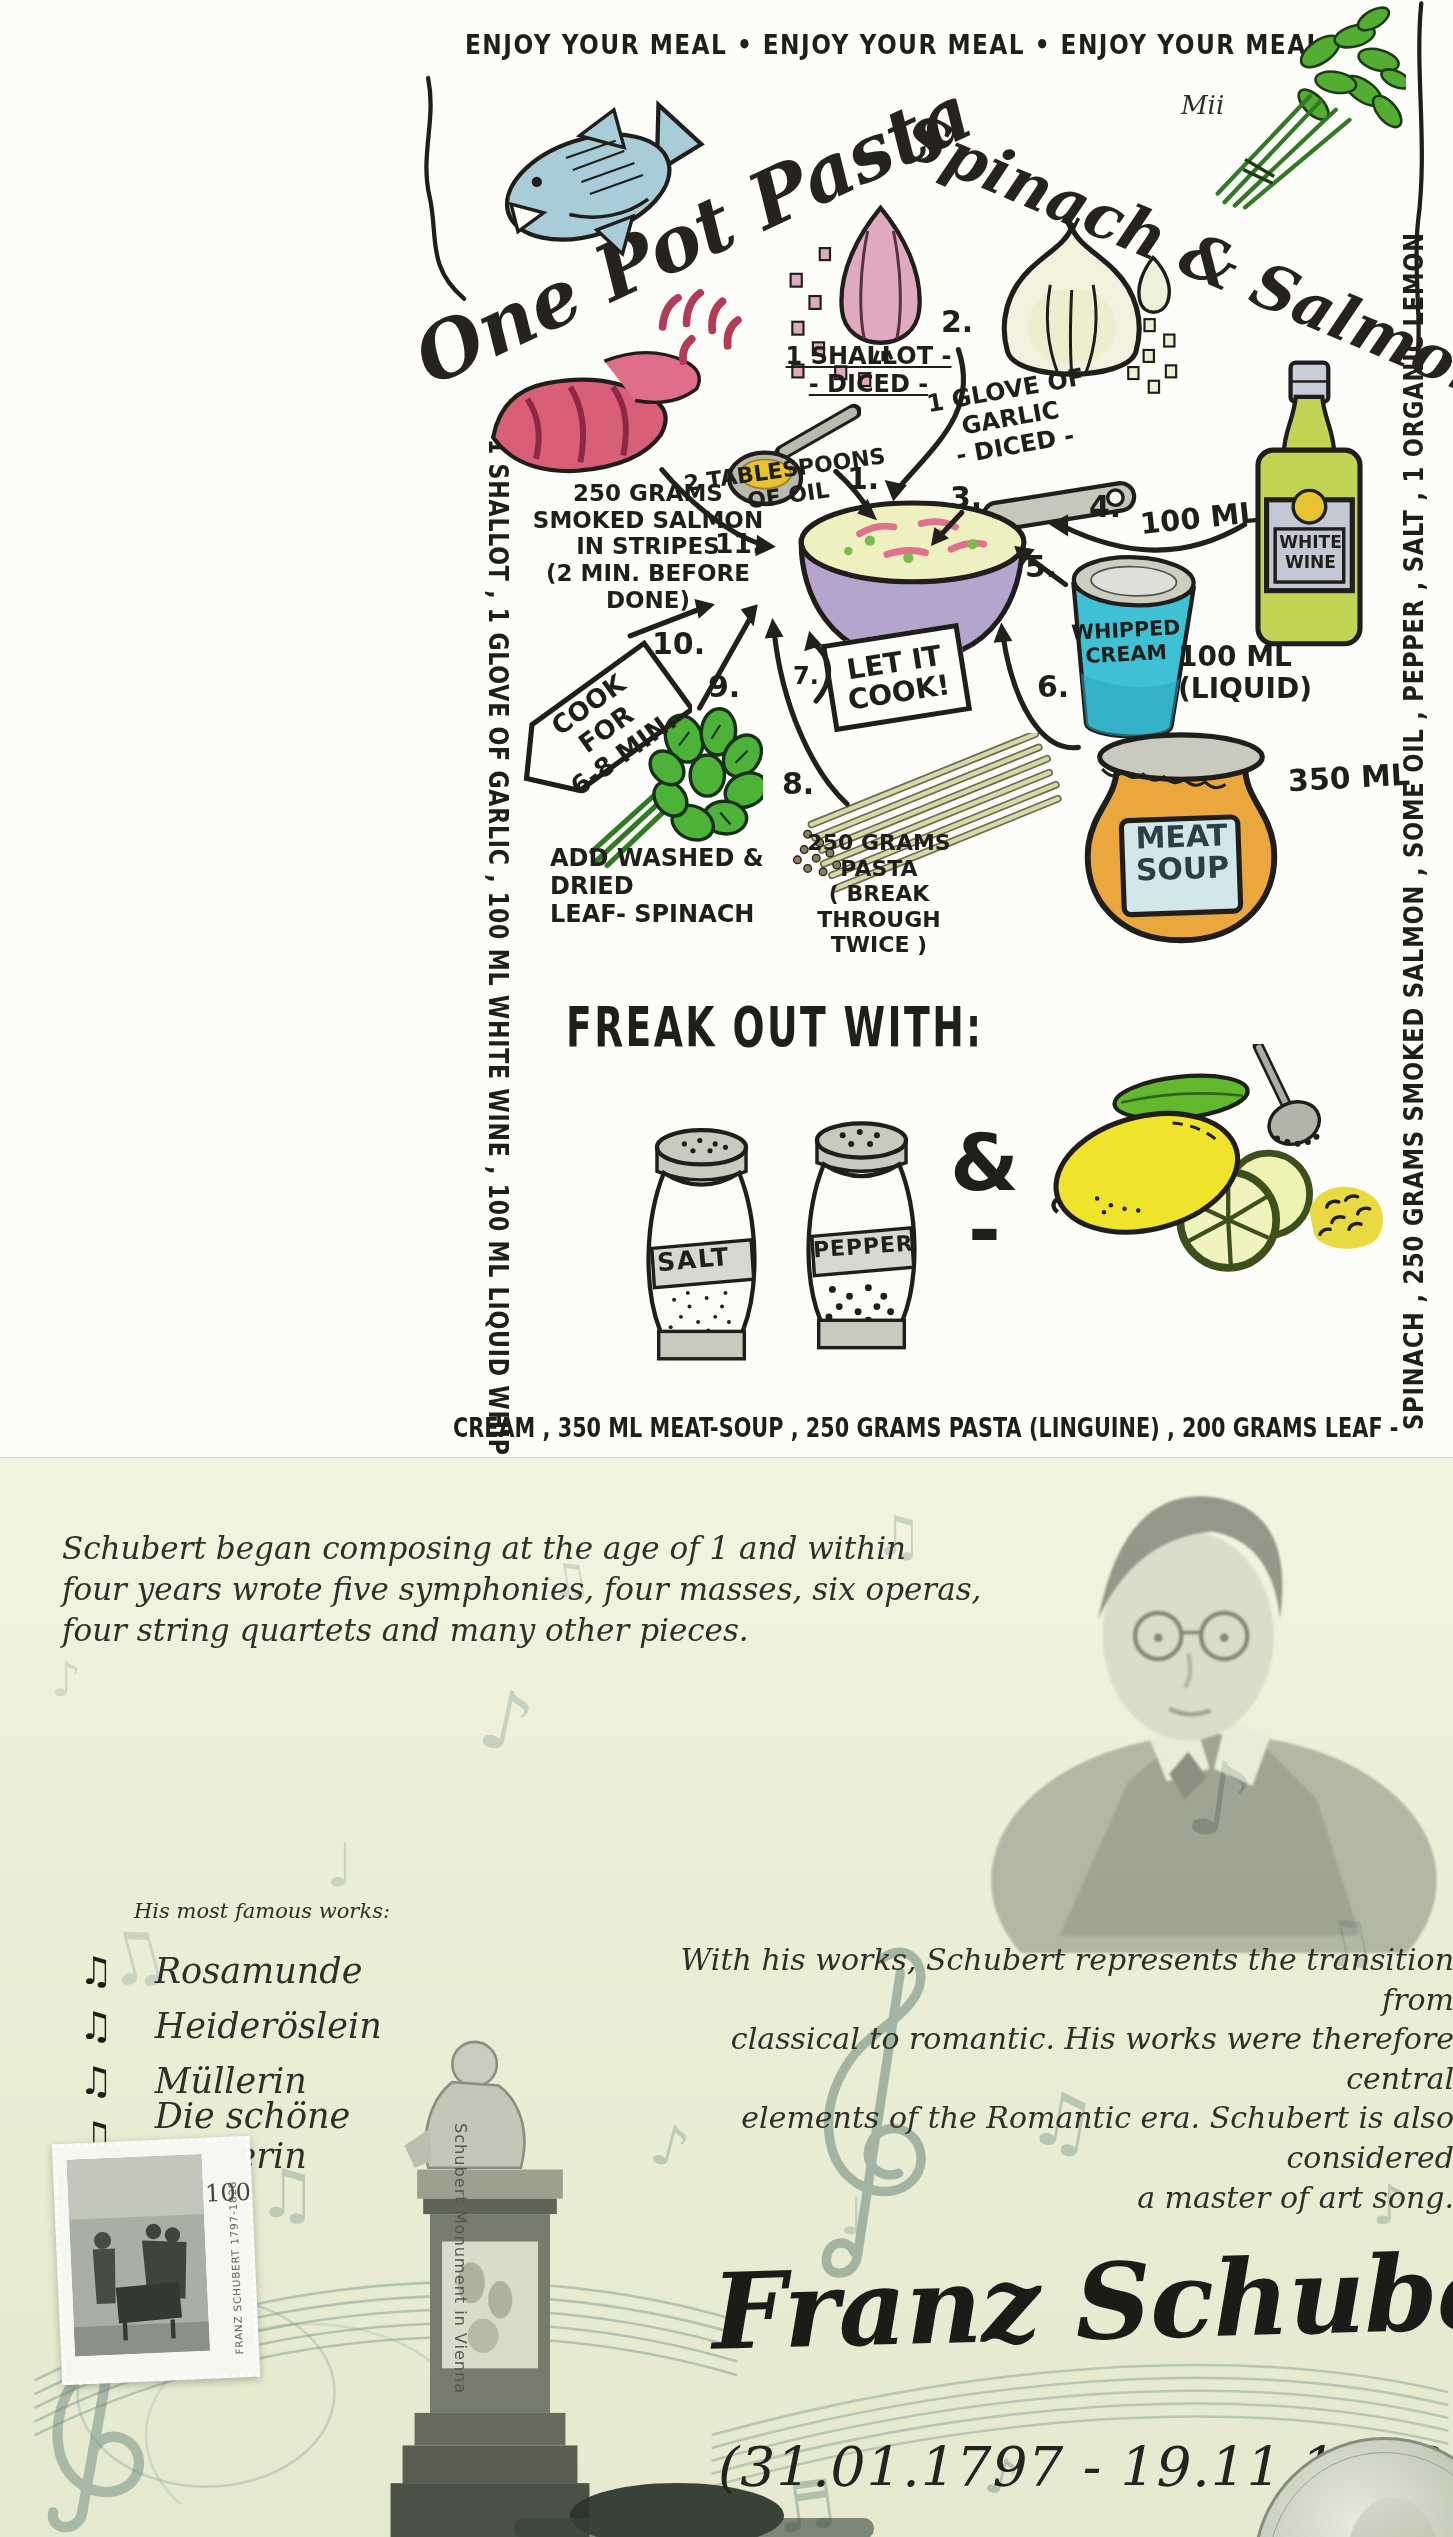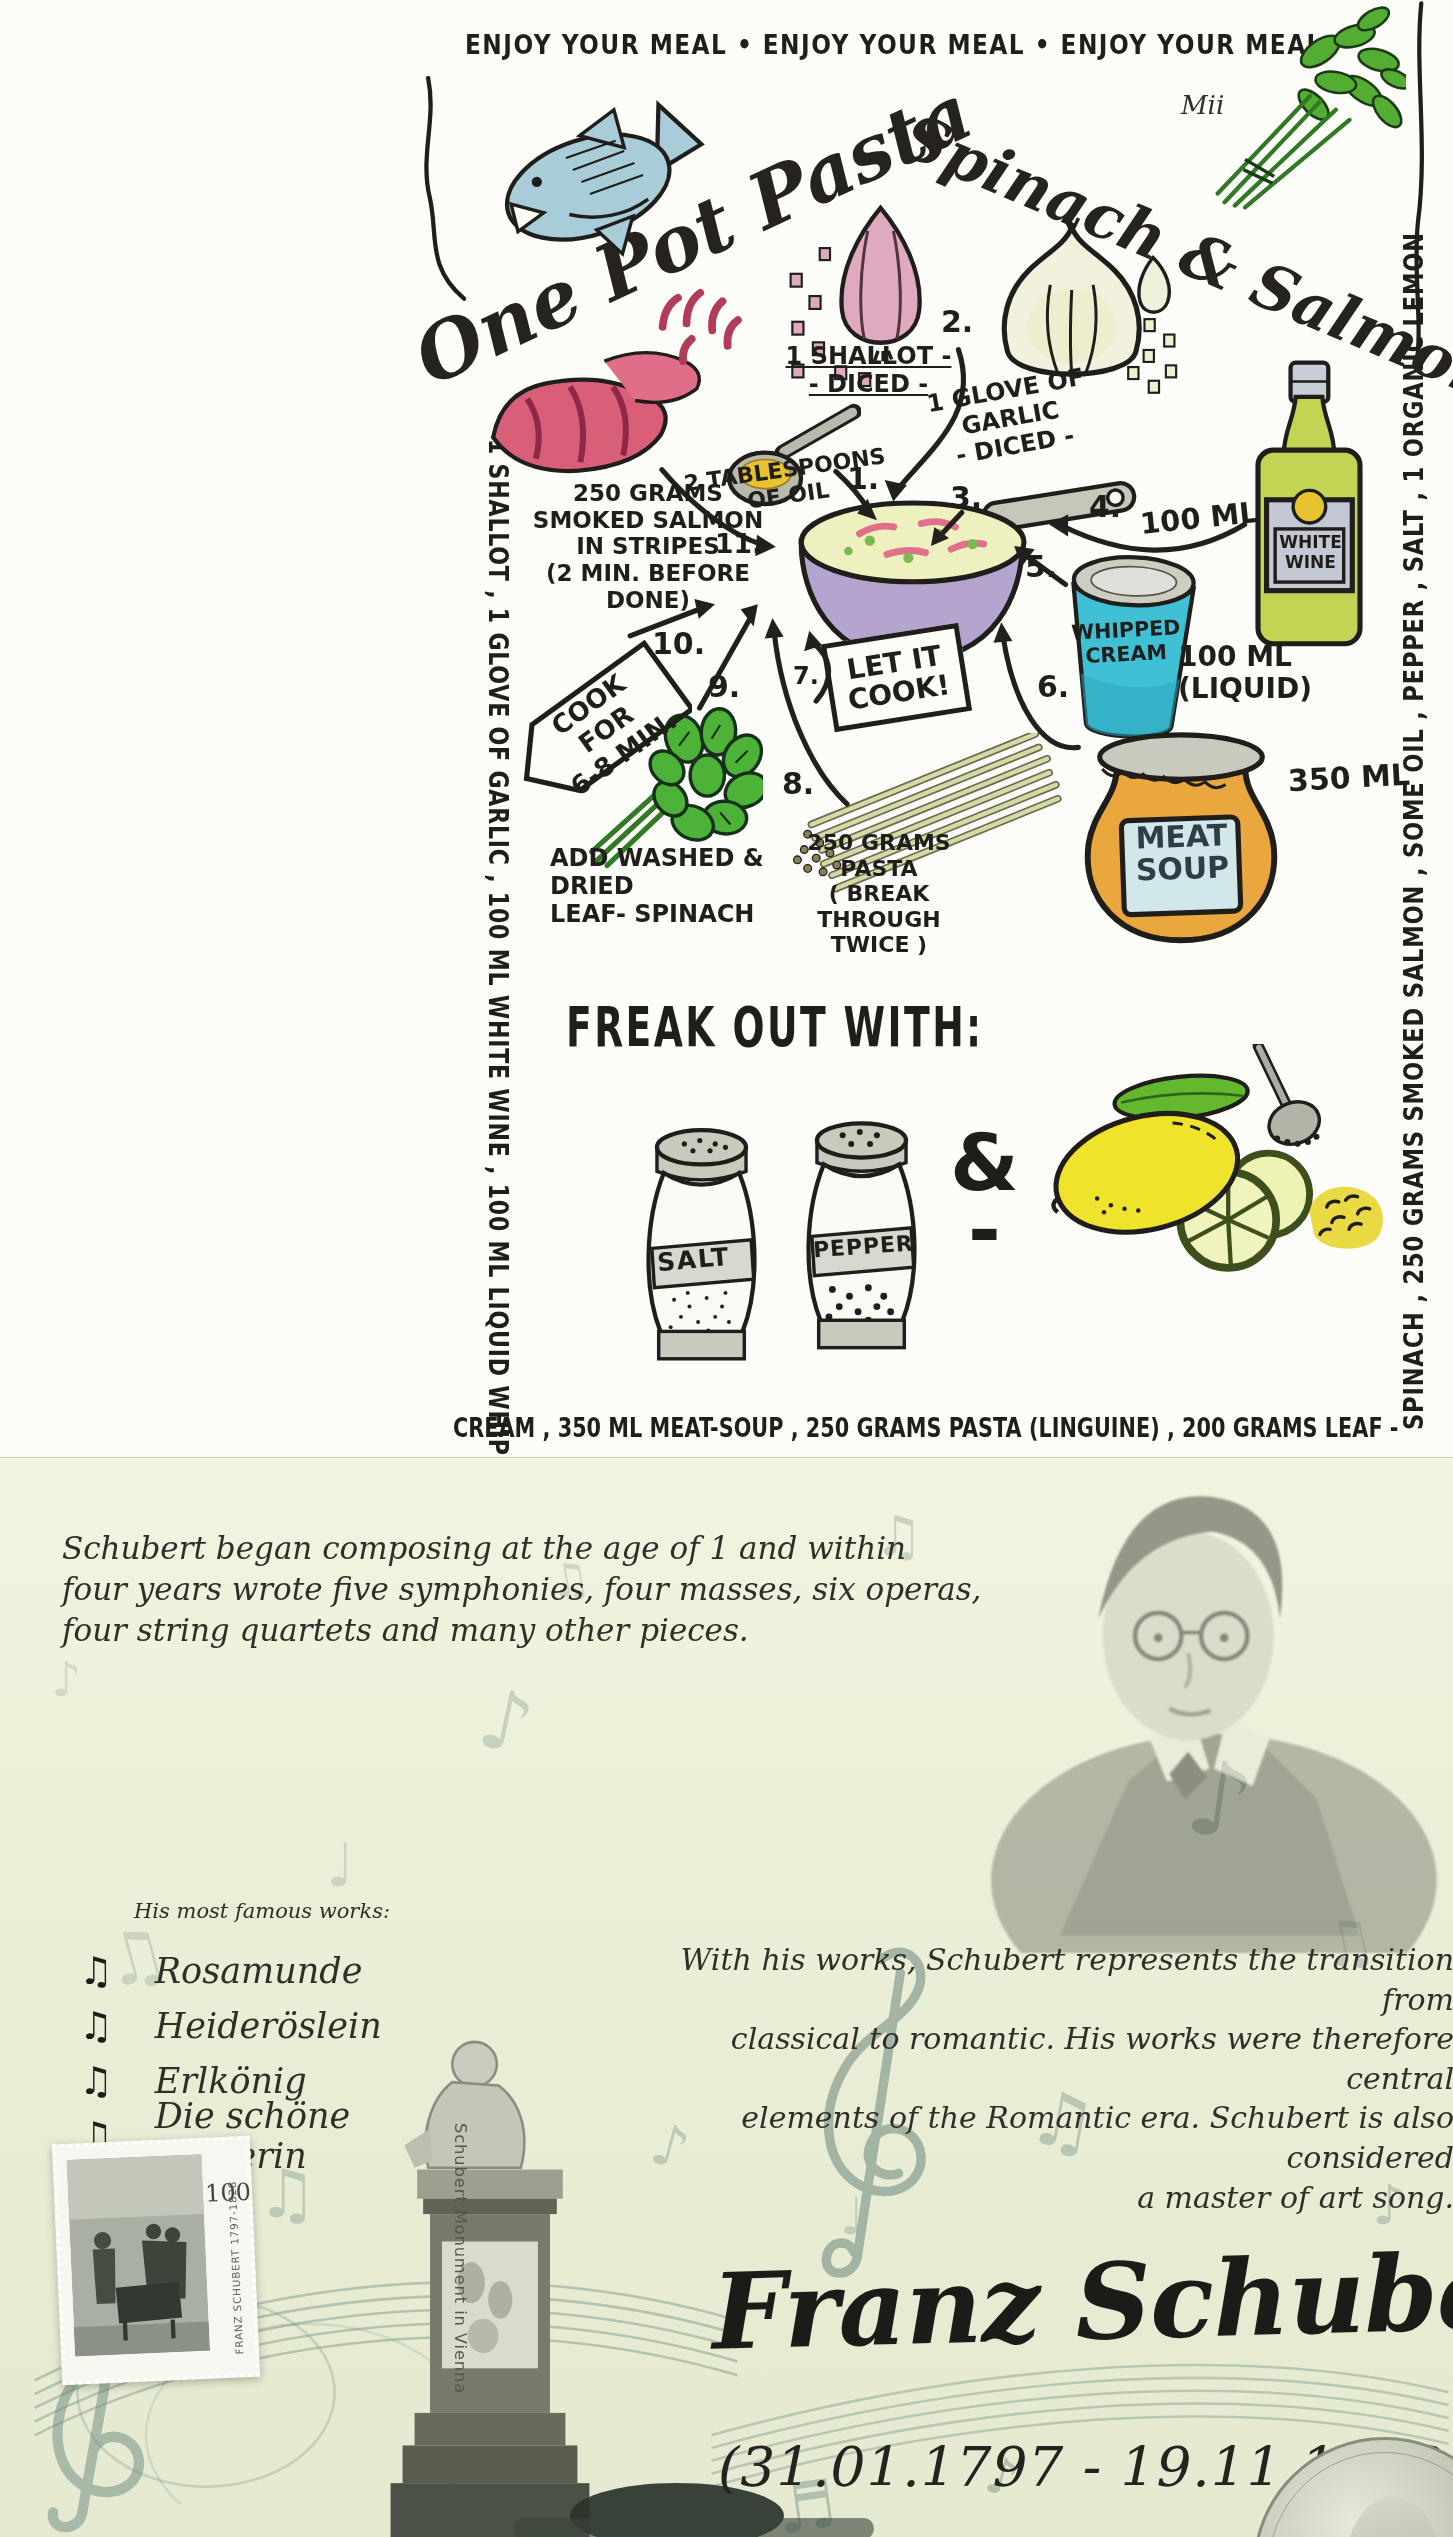--- a/index.html
+++ b/index.html
@@ -502,21 +502,21 @@
       <li>
         <span class="wnote">♫</span>
         <span class="wlabel serifit">Rosamunde</span>
       </li>
       <li>
         <span class="wnote">♫</span>
         <span class="wlabel serifit">Heideröslein</span>
       </li>
       <li>
         <span class="wnote">♫</span>
-        <span class="wlabel serifit">Erlkönig</span>
+        <span class="wlabel serifit">Müllerin</span>
       </li>
       <li>
         <span class="wnote">♫</span>
         <span class="wlabel serifit">Die schöne Müllerin</span>
       </li>
     </ul>
     <div class="abs serifit ml" style="left:641px;top:482px;font-size:30px;line-height:1.32;text-align:right;">With his works, Schubert represents the transition from
 classical to romantic. His works were therefore central
 elements of the Romantic era. Schubert is also considered
 a master of art song.</div>

